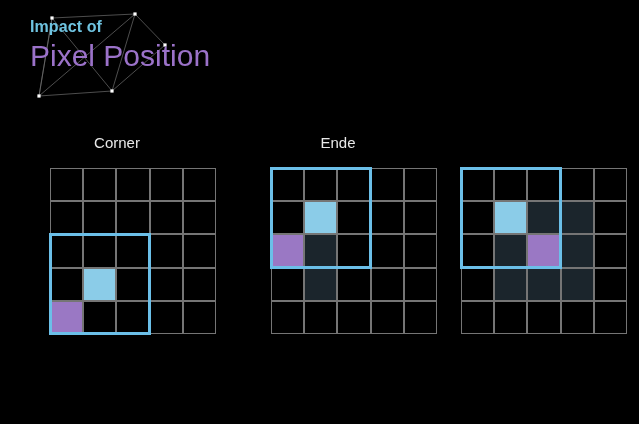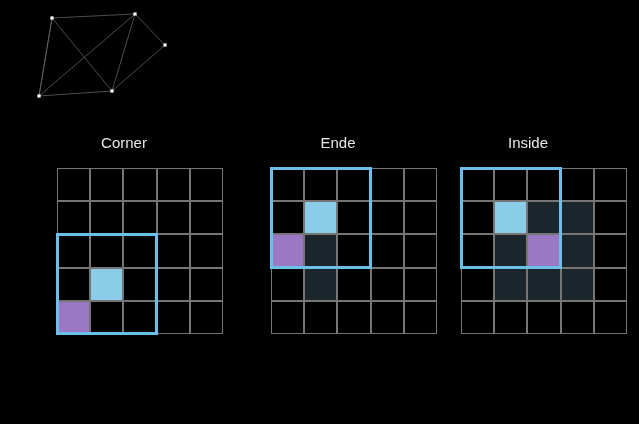--- a/index.html
+++ b/index.html
@@ -134,24 +134,28 @@
       </g>
     <g id="graph-nodes" fill="#FFFFFF">
         <rect x="50.4" y="16.4" width="3.2" height="3.2"></rect>
         <rect x="133.4" y="12.4" width="3.2" height="3.2"></rect>
         <rect x="163.4" y="43.4" width="3.2" height="3.2"></rect>
         <rect x="110.4" y="89.4" width="3.2" height="3.2"></rect>
         <rect x="37.4" y="94.4" width="3.2" height="3.2"></rect>
       </g>
   </svg>
 
+  <div id="title-text-wrap">
+    <div id="title-kicker">Impact of</div>
+    <div id="title-main">Pixel Position</div>
+  </div>
 </div>
 
 <div id="panels">
-    <div class="panel" style="left: 24px;">
+    <div class="panel" style="left: 17px;">
       <div class="panel-label">Corner</div>
       <div class="grid-wrap">
         <div class="grid">
           <div class="cell" style="left: 0px; top: 0px;"></div>
           <div class="cell" style="left: 33.2px; top: 0px;"></div>
           <div class="cell" style="left: 66.4px; top: 0px;"></div>
           <div class="cell" style="left: 99.6px; top: 0px;"></div>
           <div class="cell" style="left: 132.8px; top: 0px;"></div>
           <div class="cell" style="left: 0px; top: 33.2px;"></div>
           <div class="cell" style="left: 33.2px; top: 33.2px;"></div>
@@ -204,21 +208,20 @@
           <div class="cell" style="left: 0px; top: 132.8px;"></div>
           <div class="cell" style="left: 33.2px; top: 132.8px;"></div>
           <div class="cell" style="left: 66.4px; top: 132.8px;"></div>
           <div class="cell" style="left: 99.6px; top: 132.8px;"></div>
           <div class="cell" style="left: 132.8px; top: 132.8px;"></div>
         </div>
         <div class="roi-box" style="left: -1px; top: -1px; width: 101.6px; height: 101.6px; border-color: rgb(107, 191, 232);"></div>
       </div>
     </div>
     <div class="panel" style="left: 428px;">
-      <div class="panel-label">Inside</div>
       <div class="grid-wrap">
         <div class="grid">
           <div class="cell" style="left: 0px; top: 0px;"></div>
           <div class="cell" style="left: 33.2px; top: 0px;"></div>
           <div class="cell" style="left: 66.4px; top: 0px;"></div>
           <div class="cell" style="left: 99.6px; top: 0px;"></div>
           <div class="cell" style="left: 132.8px; top: 0px;"></div>
           <div class="cell" style="left: 0px; top: 33.2px;"></div>
           <div class="cell blue" style="left: 33.2px; top: 33.2px;"></div>
           <div class="cell dark" style="left: 66.4px; top: 33.2px;"></div>

